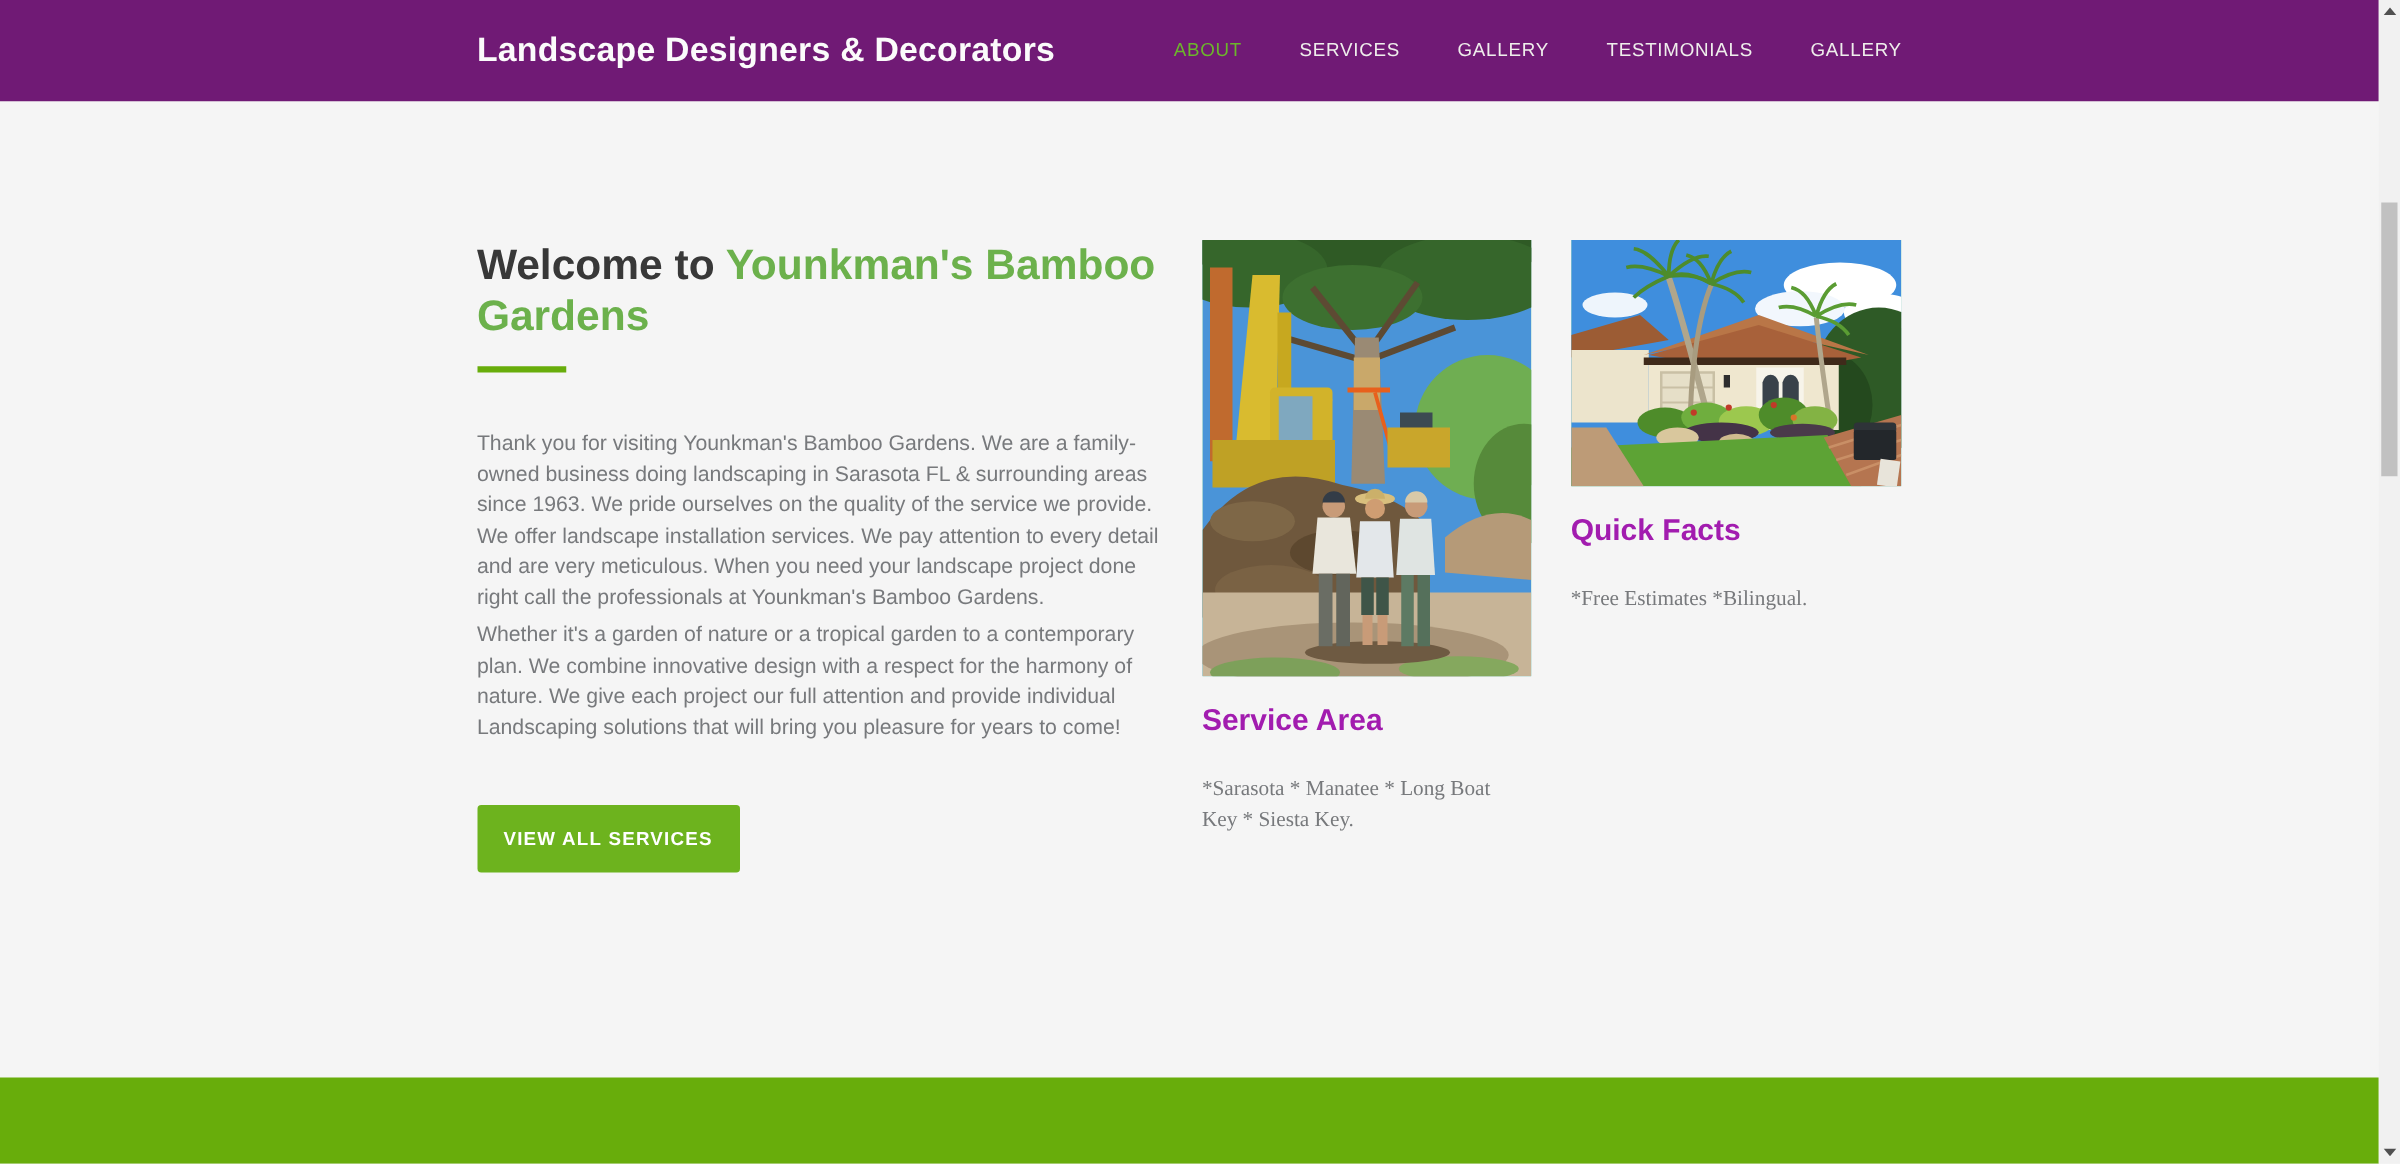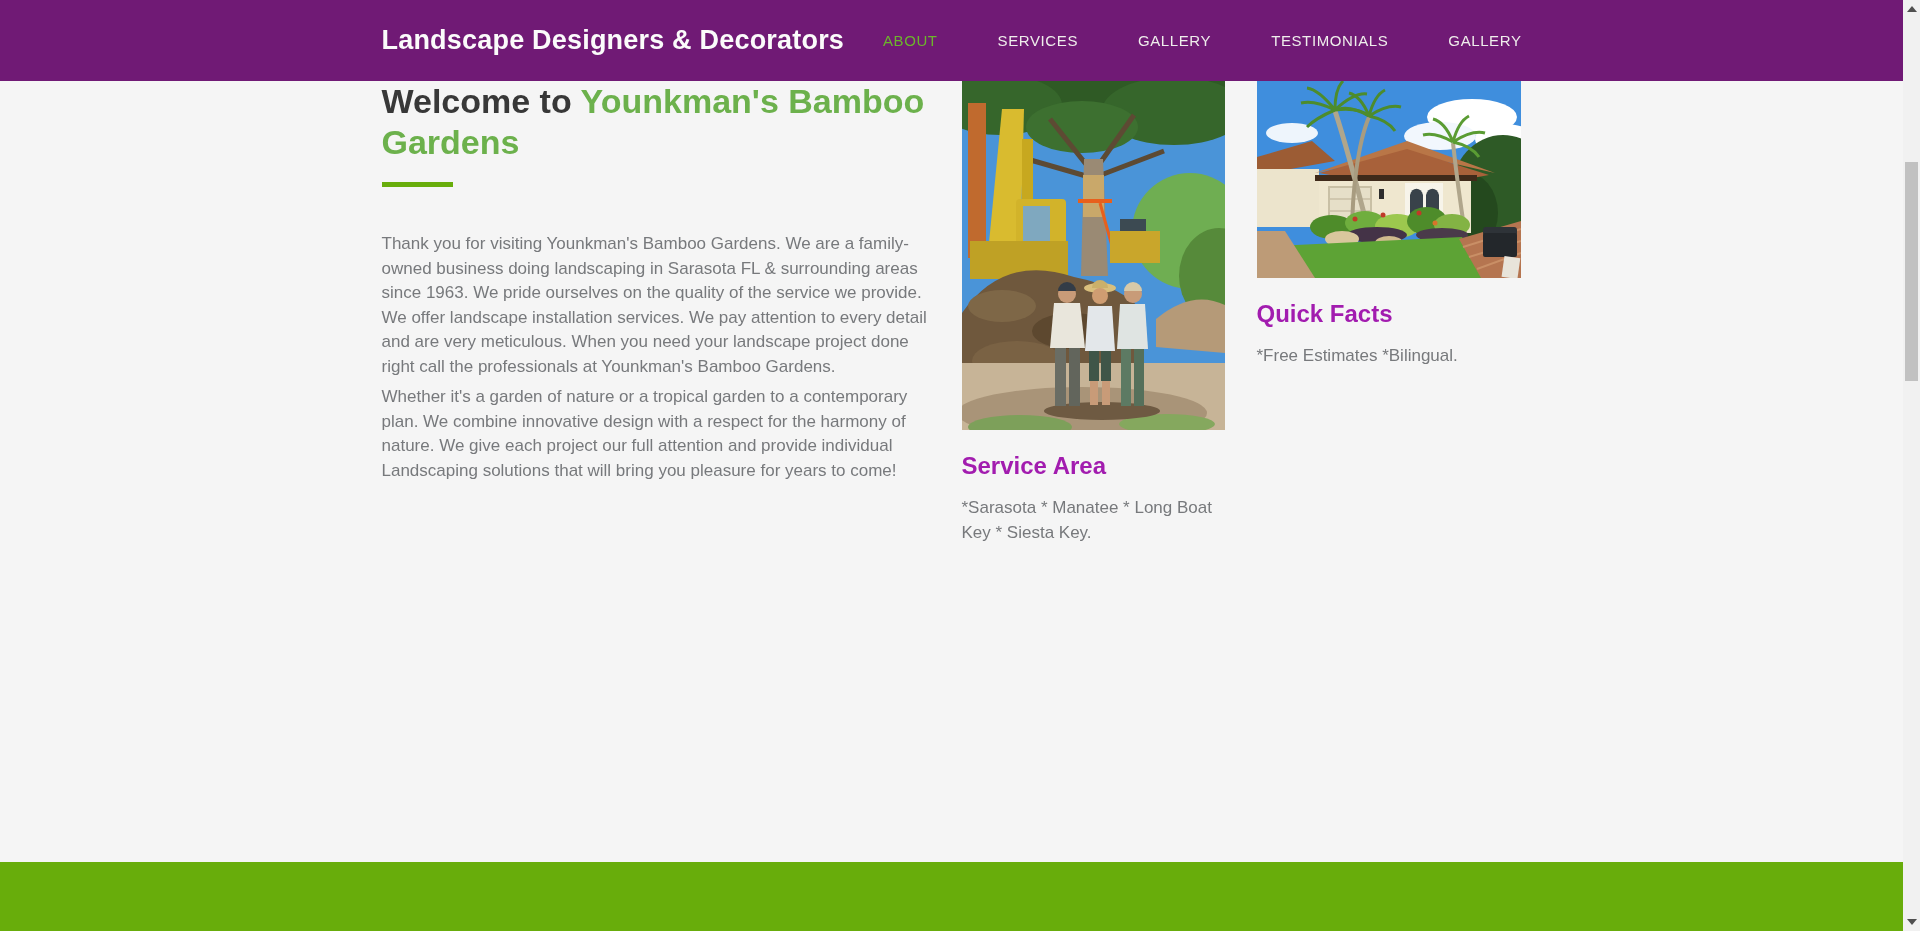--- a/index.html
+++ b/index.html
@@ -9,26 +9,26 @@
     background: #f5f5f5;
     position: relative;
   }
   .page { position: absolute; top: 0; left: 0; width: 1903px; height: 931px; }
   .container { width: 1140px; margin: 0 auto; }
 
   
   .topnav { background: #701a75; height: 81px; width: 100%; }
   .topnav .container { display: flex; align-items: center; justify-content: space-between; height: 81px; }
   .brand { color: #fbfbfb; font-size: 27px; font-weight: 700; letter-spacing: 0.2px; cursor: pointer; }
-  .menu { display: flex; align-items: center; gap: 60px; list-style: none; text-align: center; }
+  .menu { display: flex; align-items: center; gap: 46px; list-style: none; text-align: center; }
   .menu-item { color: #efeeec; font-size: 15px; letter-spacing: 0.6px; cursor: pointer; font-weight: 400; }
   .menu-item.active { color: #6cb52c; }
 
   
-  .main { }
+  .main { padding-top: 111px; }
   .main .container {
     display: grid;
     grid-template-columns: 548px 263px 264px;
     column-gap: 32px;
     align-items: start;
   }
   h1.welcome { font-size: 34px; line-height: 41px; font-weight: 700; color: #383838; }
   h1.welcome .hl { color: #6cb14c; }
   .divider { width: 71px; height: 5px; background: #68ad0b; margin-top: 19px; }
   .para { color: #77797c; font-size: 17px; line-height: 24.5px; }
@@ -39,21 +39,21 @@
     margin-top: 50px; display: inline-block; border: none; cursor: pointer;
     background: #6db31e; color: #ffffff; width: 210px; height: 54px;
     font-family: "Liberation Sans", sans-serif;
     font-size: 15px; font-weight: 700; letter-spacing: 1px; border-radius: 3px;
   }
   .card { display: flex; flex-direction: column; }
   .photo { display: block; width: 100%; background: #9db; }
   .photo-1 { height: 349px; }
   .photo-2 { height: 197px; }
   .card-title { margin-top: 22px; font-size: 24px; font-weight: 700; color: #a21caf; }
-  .card-text { margin-top: 16px; }
+  .card-text { margin-top: 28px; font-family: Liberation Serif, serif; }
 
   
   .footer-band { position: absolute; left: 0; top: 862px; width: 1903px; height: 69px; background: #68ad0b; }
 
   
   .scrollbar { position: absolute; right: 0; top: 0; width: 17px; height: 931px; background: #f1f1f1; }
   .sb-thumb { position: absolute; left: 2px; top: 162px; width: 13px; height: 219px; background: #c1c1c1; }
   .sb-arrow-up, .sb-arrow-down { position: absolute; left: 4px; width: 0; height: 0; cursor: pointer; }
   .sb-arrow-up { top: 6px; border-left: 5px solid transparent; border-right: 5px solid transparent; border-bottom: 6px solid #505050; }
   .sb-arrow-down { bottom: 6px; border-left: 5px solid transparent; border-right: 5px solid transparent; border-top: 6px solid #505050; }
@@ -80,20 +80,21 @@
     <div class="container">
 
       <div class="intro-col">
         <h1 class="welcome">
           <span>Welcome to</span>
           <span class="hl">Younkman's Bamboo Gardens</span>
         </h1>
         <div class="divider"></div>
         <p class="para p1">Thank you for visiting Younkman's Bamboo Gardens. We are a family-owned business doing landscaping in Sarasota FL &amp; surrounding areas since 1963. We pride ourselves on the quality of the service we provide. We offer landscape installation services. We pay attention to every detail and are very meticulous. When you need your landscape project done right call the professionals at Younkman's Bamboo Gardens.</p>
         <p class="para p2">Whether it's a garden of nature or a tropical garden to a contemporary plan. We combine innovative design with a respect for the harmony of nature. We give each project our full attention and provide individual Landscaping solutions that will bring you pleasure for years to come!</p>
+        <button class="cta">VIEW ALL SERVICES</button>
       </div>
 
       <div class="card">
         <svg class="photo photo-1" viewBox="0 0 263 349" preserveAspectRatio="none" aria-hidden="true">
           <rect width="263" height="349" fill="#4a94d8"></rect>
           <ellipse cx="228" cy="150" rx="58" ry="58" fill="#6fae52"></ellipse>
           <ellipse cx="257" cy="195" rx="40" ry="48" fill="#568a3a"></ellipse>
           <ellipse cx="130" cy="-12" rx="155" ry="58" fill="#2f5a25"></ellipse>
           <ellipse cx="38" cy="24" rx="62" ry="30" fill="#36662b"></ellipse>
           <ellipse cx="212" cy="30" rx="72" ry="34" fill="#36662b"></ellipse>

